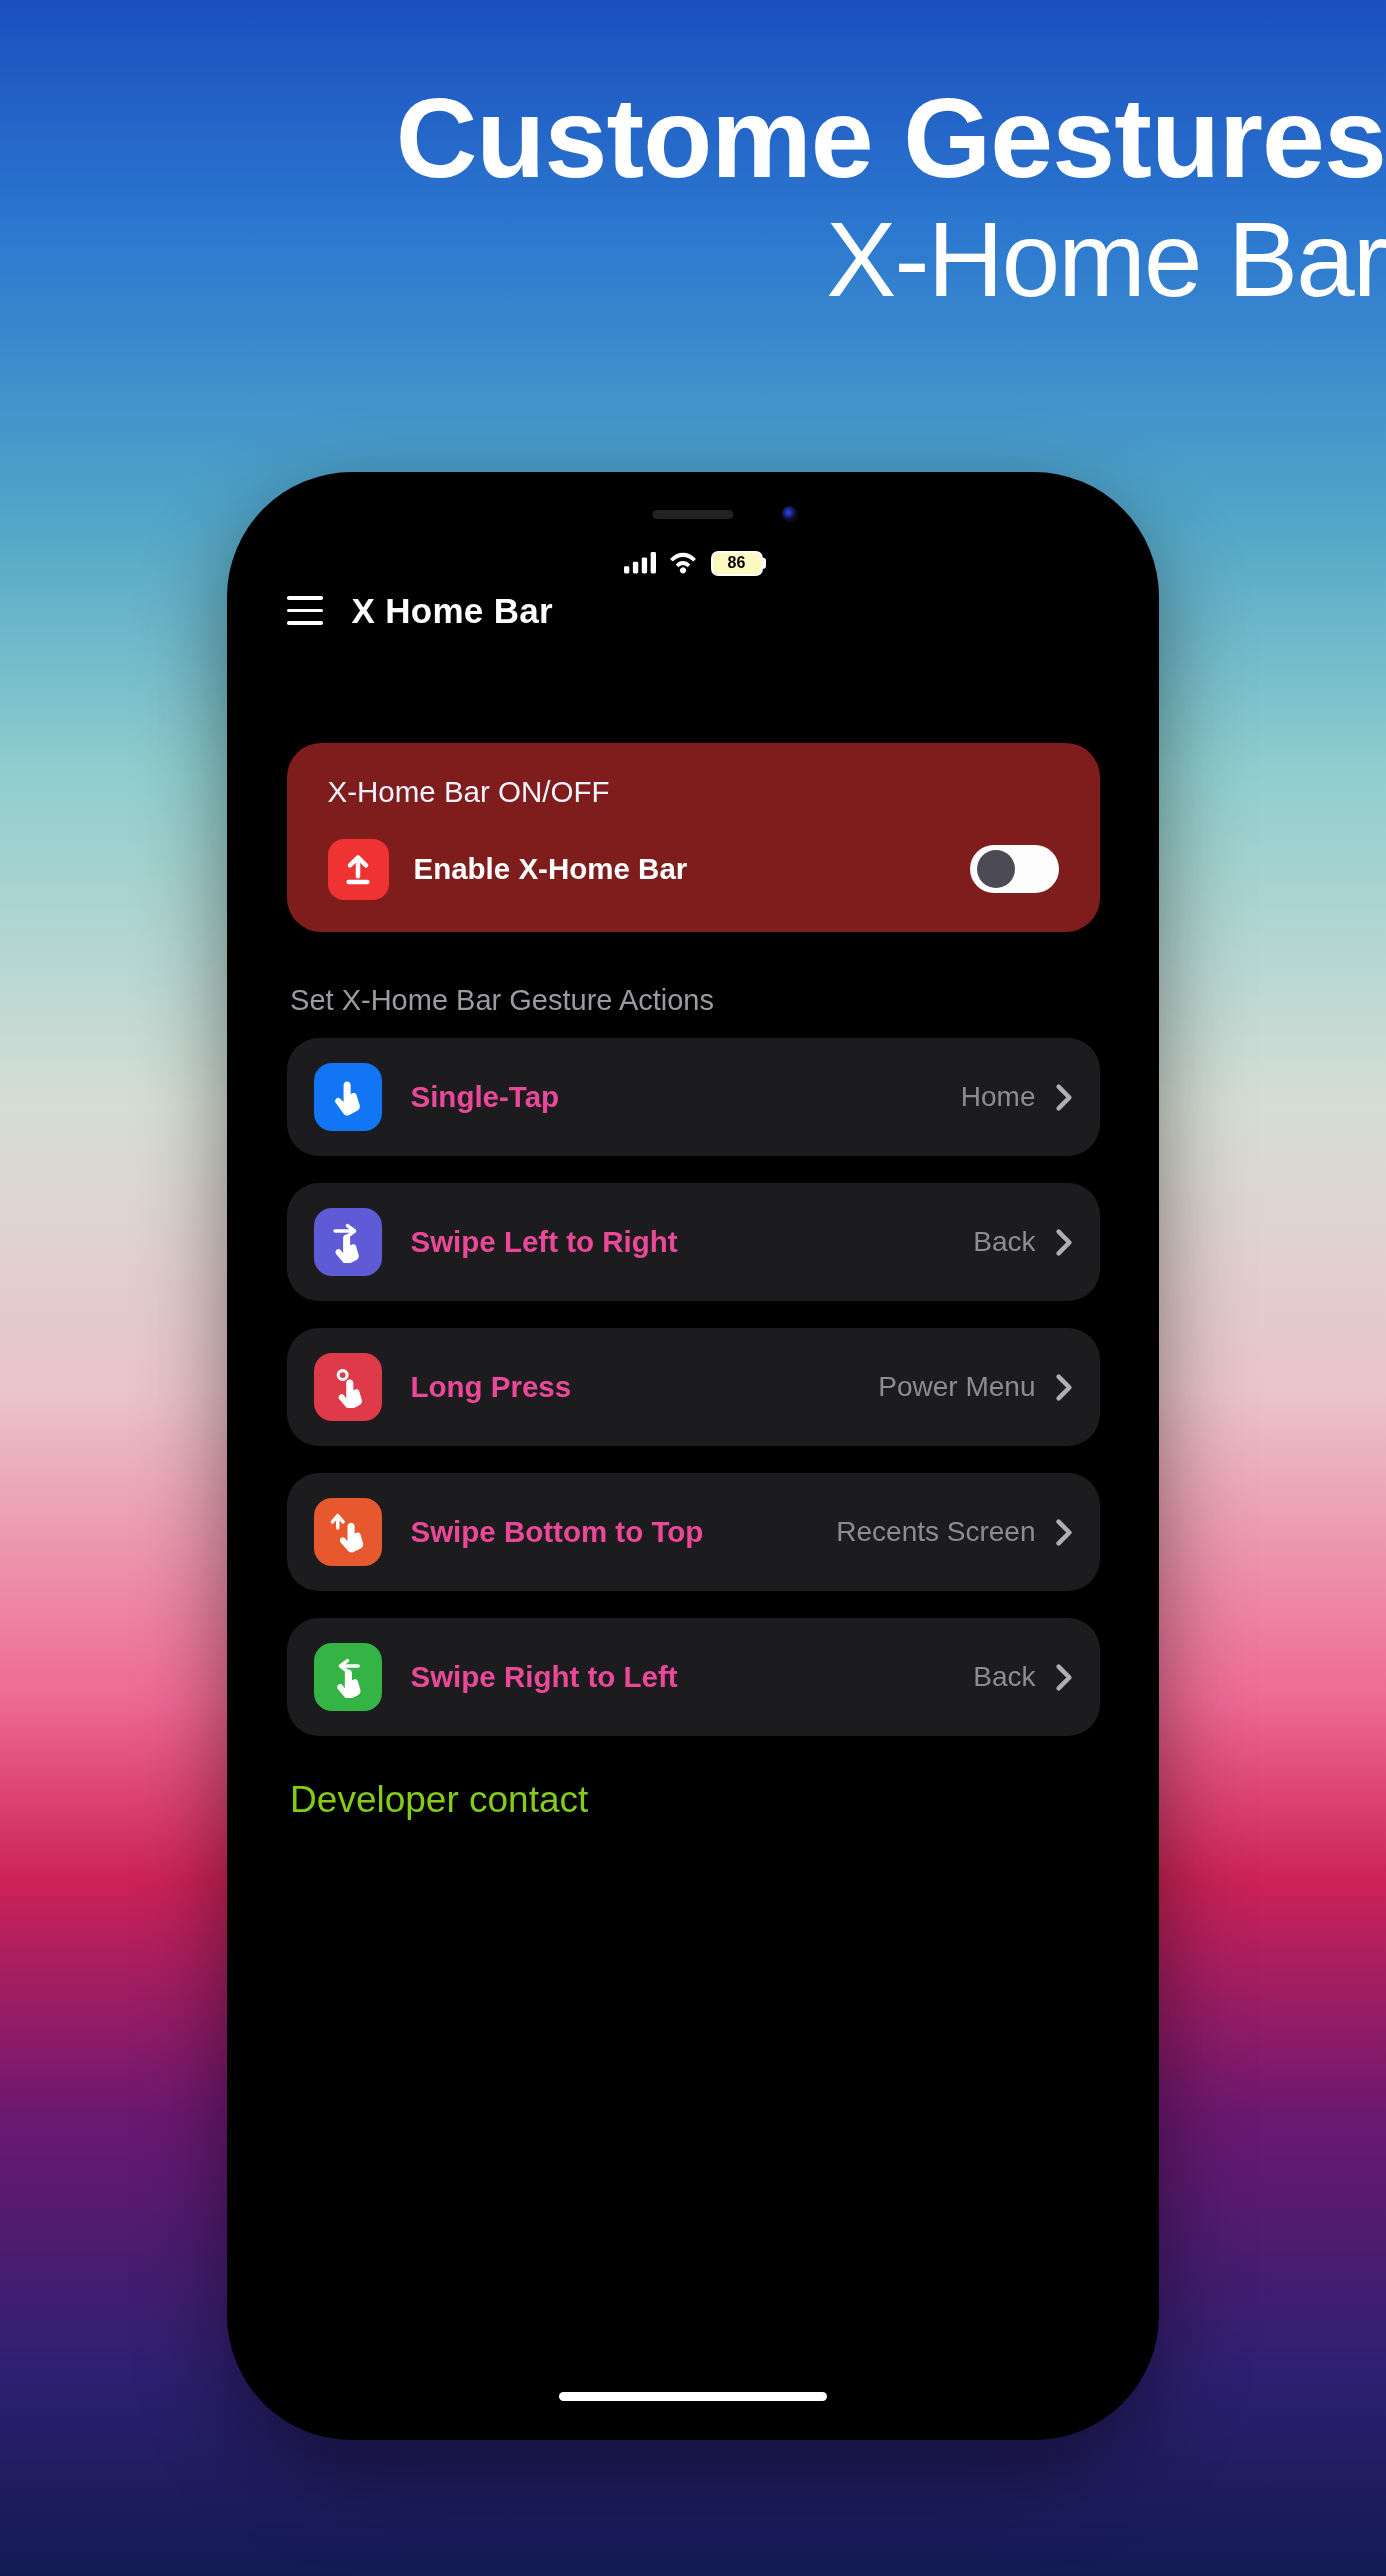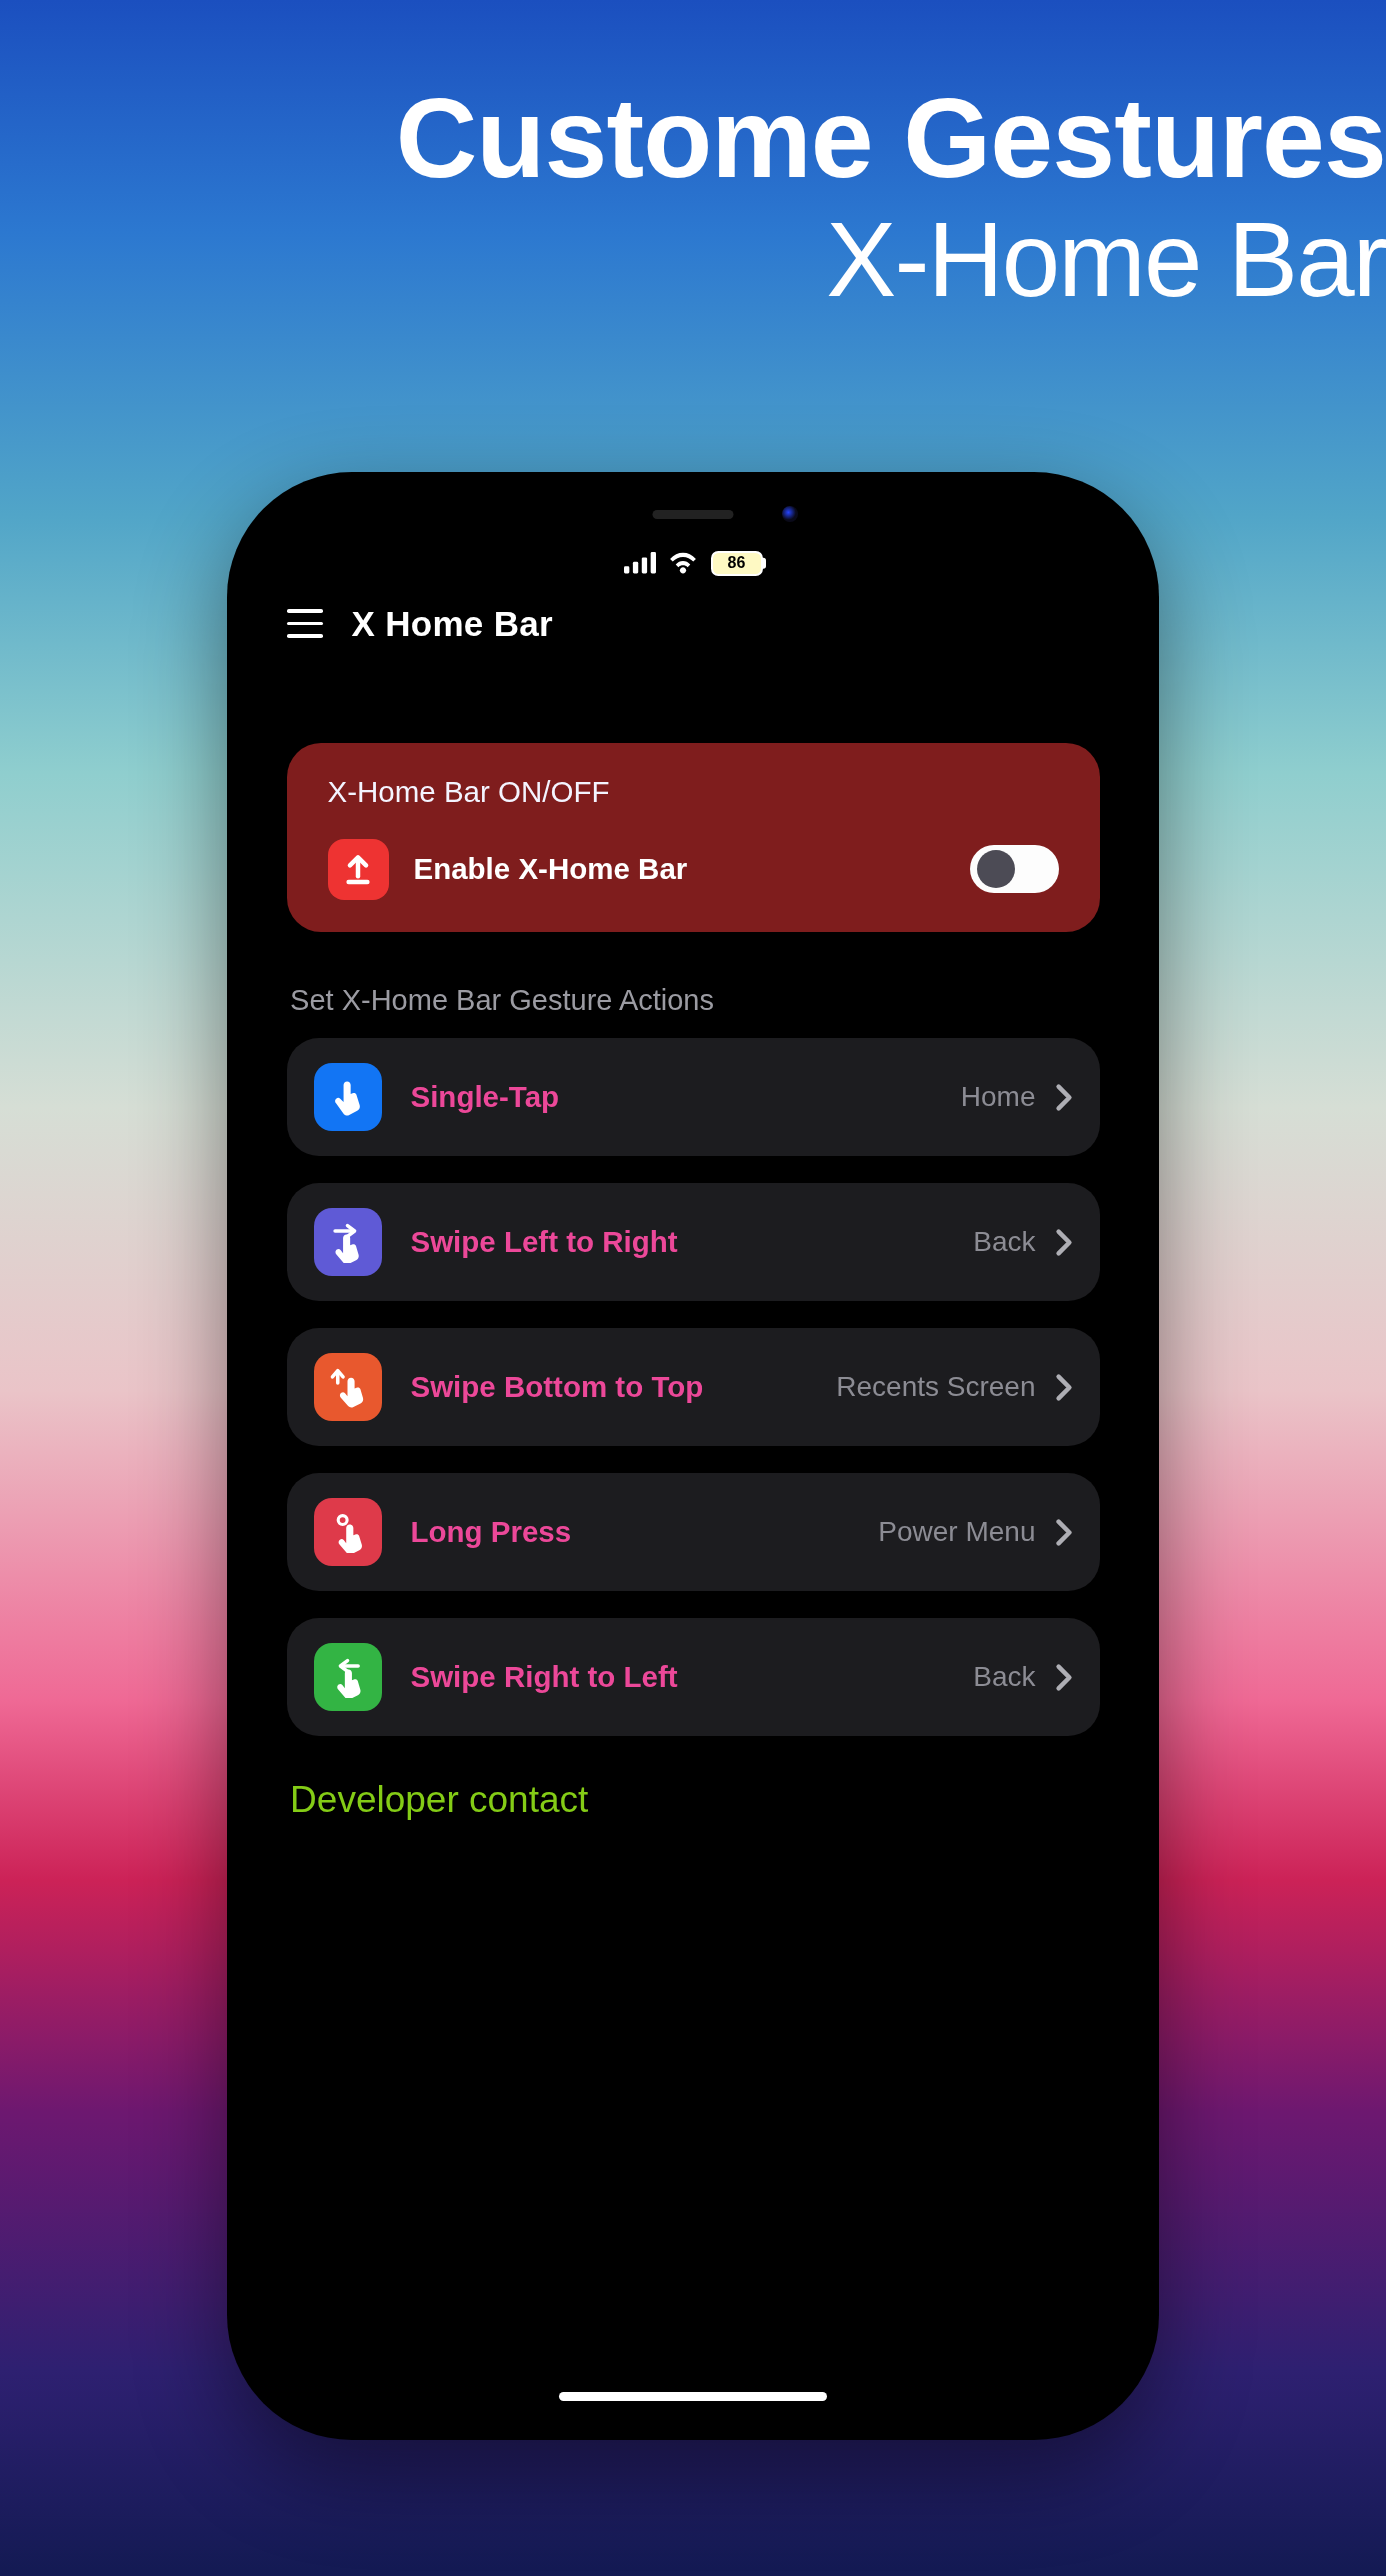--- a/index.html
+++ b/index.html
@@ -40,21 +40,21 @@
     .status-bar { position: absolute; top: 0; left: 0; right: 0; height: 91px; padding: 0 63px; display: flex; align-items: center; justify-content: space-between; font-weight: 600; font-size: 29.5px; flex-direction: column; }
     .status-left { padding-left: 5.4px; }
     .status-right { display: flex; align-items: center; gap: 12.5px; }
     .signal-icon, .wifi-icon, .battery-icon { display: inline-flex; align-items:center; }
 
     .battery { display:inline-flex; align-items:center; }
     .battery-body { width: 52px; height: 25px; border: 2.2px solid #fff; border-radius: 7.2px; position: relative; background:#fef9c3; display:flex; align-items:center; justify-content:center; }
     .battery-body::after { content:""; position:absolute; right:-5.4px; top:50%; transform:translateY(-50%); width:3.6px; height:10.7px; background:#fff; border-top-right-radius:2.7px; border-bottom-right-radius:2.7px; }
     .battery-txt { font-size:16px; font-weight:800; color:#000; }
 
-    .app-bar { position: absolute; top: 107px; left: 47px; right: 47px; height: 64px; display: flex; align-items: center; gap: 29px; }
+    .app-bar { position: absolute; top: 94px; left: 47px; right: 47px; height: 64px; display: flex; align-items: center; gap: 29px; }
     .hamburger { width: 36px; height: 29px; display:flex; flex-direction:column; justify-content:space-between; }
     .hamburger span { display:block; height:3.9px; background:#fff; border-radius:1.8px; }
     .app-title { font-size: 35px; font-weight: 700; letter-spacing: 0.3px; }
 
     .content { position: absolute; top: 258px; left: 47px; right: 47px; bottom: 0; }
 
     .card-primary { background: #7f1d1d; border-radius: 34px; padding: 32px 41px 32px 41px; }
     .card-primary .card-header { color: #f4f4ff; font-size: 29.5px; font-weight: 500; margin-bottom: 30px; }
     .row { display:flex; align-items:center; }
     .row .icon-box { width: 61px; height: 61px; border-radius: 16px; display:flex; align-items:center; justify-content:center; flex: 0 0 61px; }
@@ -187,53 +187,53 @@
           <div class="g-label">Swipe Left to Right</div>
           <div class="g-value">Back</div>
           <span class="chev">
             <svg width="18" height="29" viewBox="0 0 20 32">
                 <path d="M4 4l12 12L4 28" stroke="currentColor" stroke-width="5" fill="none" stroke-linecap="round" stroke-linejoin="round"></path>
               </svg>
           </span>
         </div>
 
         <div class="gesture-item">
+          <div class="icon-box ic-red2">
+            <svg width="38" height="41" viewBox="0 0 42 46" fill="#fff">
+              <circle cx="15" cy="9" r="5" fill="none" stroke="#fff" stroke-width="3.5"></circle>
+              <path d="M19 18c0-2 1.6-4 4-4s4 2 4 4v8l3-1c1.3-.4 3 .2 3.5 1.8l3 10c.7 2.5-.5 5-2.8 6.2l-8 4c-2 1-4.4.7-6-1L11.5 36.5c-1.6-1.6-1.4-4.2.5-5.5 1.3-.9 3-.8 4.2.4L19 35V18z"></path>
+            </svg>
+          </div>
+          <div class="g-label">Long Press</div>
+          <div class="g-value">Power Menu</div>
+          <span class="chev">
+            <svg width="18" height="29" viewBox="0 0 20 32">
+                <path d="M4 4l12 12L4 28" stroke="currentColor" stroke-width="5" fill="none" stroke-linecap="round" stroke-linejoin="round"></path>
+              </svg>
+          </span>
+        </div>
+
+        <div class="gesture-item">
           <div class="icon-box ic-orange">
             <svg width="39" height="41" viewBox="0 0 44 46" fill="#fff">
               <path d="M11 18V6" stroke="#fff" stroke-width="4" stroke-linecap="round"></path>
               <path d="M5 11l6-7 6 7" stroke="#fff" stroke-width="4" stroke-linecap="round" stroke-linejoin="round" fill="none"></path>
               <path d="M22 16c0-2 1.6-4 4-4s4 2 4 4v8l3-1c1.3-.4 3 .2 3.5 1.8l3 10c.7 2.5-.5 5-2.8 6.2l-8 4c-2 1-4.4.7-6-1L14.5 34.5c-1.6-1.6-1.4-4.2.5-5.5 1.3-.9 3-.8 4.2.4L22 33V16z"></path>
             </svg>
           </div>
           <div class="g-label">Swipe Bottom to Top</div>
           <div class="g-value">Recents Screen</div>
           <span class="chev">
             <svg width="18" height="29" viewBox="0 0 20 32">
                 <path d="M4 4l12 12L4 28" stroke="currentColor" stroke-width="5" fill="none" stroke-linecap="round" stroke-linejoin="round"></path>
               </svg>
           </span>
         </div>
 
         <div class="gesture-item">
-          <div class="icon-box ic-red2">
-            <svg width="38" height="41" viewBox="0 0 42 46" fill="#fff">
-              <circle cx="15" cy="9" r="5" fill="none" stroke="#fff" stroke-width="3.5"></circle>
-              <path d="M19 18c0-2 1.6-4 4-4s4 2 4 4v8l3-1c1.3-.4 3 .2 3.5 1.8l3 10c.7 2.5-.5 5-2.8 6.2l-8 4c-2 1-4.4.7-6-1L11.5 36.5c-1.6-1.6-1.4-4.2.5-5.5 1.3-.9 3-.8 4.2.4L19 35V18z"></path>
-            </svg>
-          </div>
-          <div class="g-label">Long Press</div>
-          <div class="g-value">Power Menu</div>
-          <span class="chev">
-            <svg width="18" height="29" viewBox="0 0 20 32">
-                <path d="M4 4l12 12L4 28" stroke="currentColor" stroke-width="5" fill="none" stroke-linecap="round" stroke-linejoin="round"></path>
-              </svg>
-          </span>
-        </div>
-
-        <div class="gesture-item">
           <div class="icon-box ic-green">
             <svg width="39" height="41" viewBox="0 0 44 46" fill="#fff">
               <path d="M34 10H16" stroke="#fff" stroke-width="4" stroke-linecap="round"></path>
               <path d="M22 4l-8 6 8 6" stroke="#fff" stroke-width="4" stroke-linecap="round" stroke-linejoin="round" fill="none"></path>
               <path d="M19 18c0-2 1.6-4 4-4s4 2 4 4v8l3-1c1.3-.4 3 .2 3.5 1.8l3 10c.7 2.5-.5 5-2.8 6.2l-8 4c-2 1-4.4.7-6-1L11.5 36.5c-1.6-1.6-1.4-4.2.5-5.5 1.3-.9 3-.8 4.2.4L19 35V18z"></path>
             </svg>
           </div>
           <div class="g-label">Swipe Right to Left</div>
           <div class="g-value">Back</div>
           <span class="chev">

